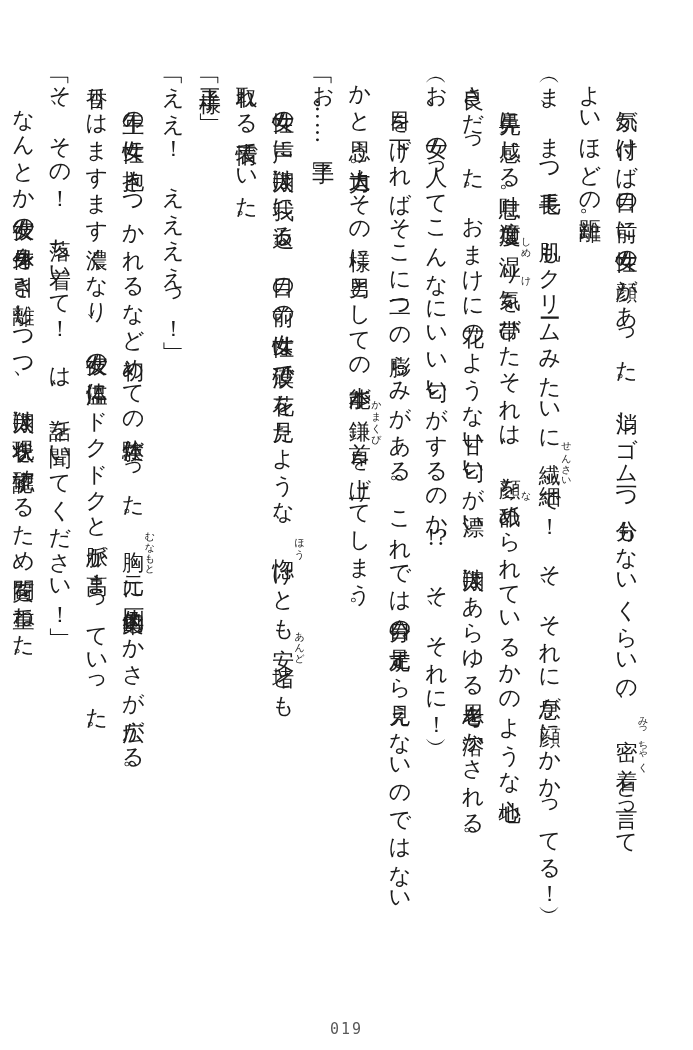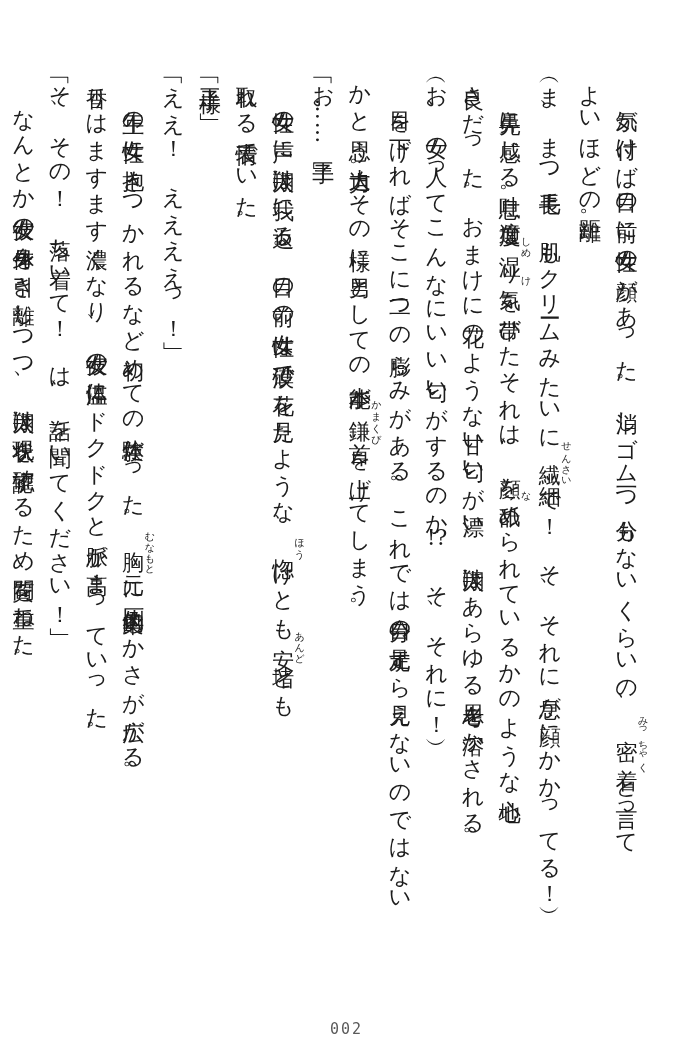--- a/index.html
+++ b/index.html
@@ -74,14 +74,14 @@
       <div class="col">「お……王子」</div>
       <div class="col indent">女性の声に翔太は我に返る。目の前の女性は砂漠で花を見たような、<ruby>惚<rt>ほう</rt></ruby>けとも<ruby>安堵<rt>あんど</rt></ruby>とも</div>
       <div class="col">取れる表情でいた。</div>
       <div class="col">「王子様！」</div>
       <div class="col">「ええ！　ええええっ！」</div>
       <div class="col indent">年上の女性に抱きつかれるなど初めての体験だった。<ruby>胸元<rt>むなもと</rt></ruby>に圧倒的柔らかさが広がる。</div>
       <div class="col">香りはますます濃くなり、彼女の体温にドクドクと脈が高まっていった。</div>
       <div class="col">「そ、その！　落ち着いて！　は、話を聞いてください！」</div>
       <div class="col indent">なんとか彼女の身体を引き離しつつ、翔太は現状を確認するため質問を重ねた。</div>
     </div>
-  <div class="page-number">002</div>
+  <div class="page-number">019</div>
 </div>
 
 </body></html>

